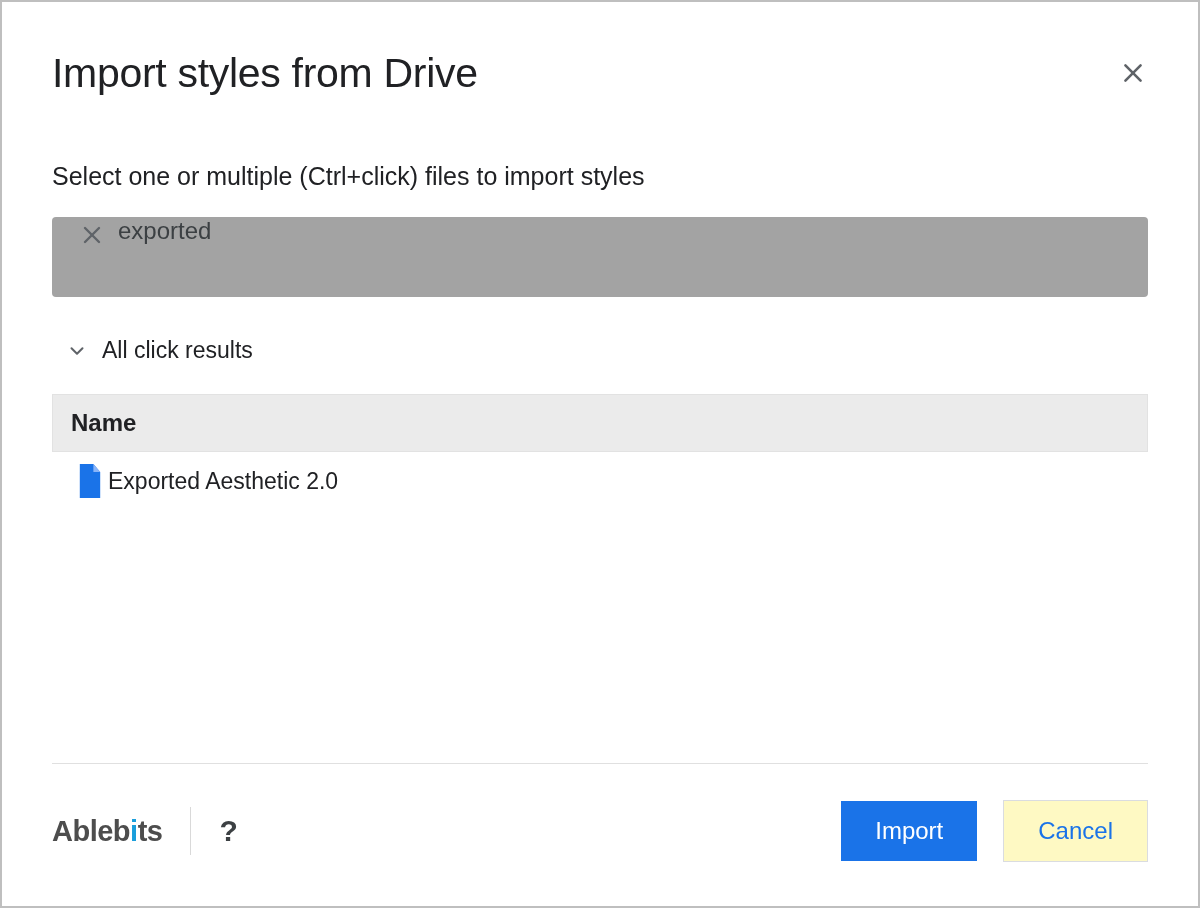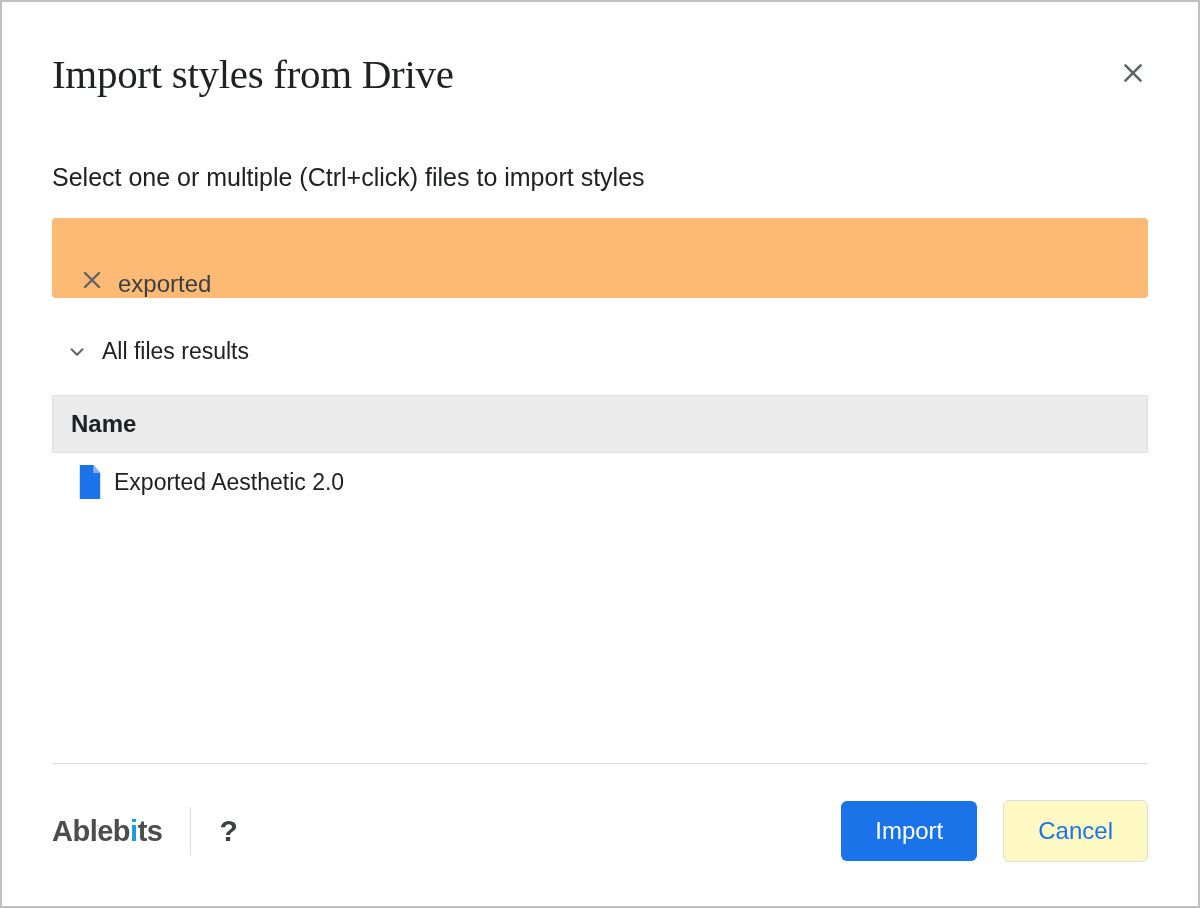--- a/index.html
+++ b/index.html
@@ -19,43 +19,42 @@
     .dialog-header {
       display: flex;
       align-items: flex-start;
       justify-content: space-between;
     }
     .dialog-title {
       font-size: 41px;
       font-weight: 400;
       color: #202124;
       letter-spacing: -0.3px;
-      font-family: Liberation Serif, serif;
     }
     .close-btn {
       background: none;
       border: none;
       cursor: pointer;
       color: #5f6368;
       padding: 6px;
       margin-top: 4px;
       margin-right: -4px;
     }
     .close-btn svg { display:block; }
     .subtitle {
       margin-top: 65px;
       font-size: 25px;
       color: #202124;
     }
     .search-box {
       margin-top: 26px;
-      background: #fdba74;
+      background: #a3a3a3;
       border-radius: 4px;
       display: flex;
-      align-items: flex-end;
+      align-items: flex-start;
       height: 80px;
       padding: 0 22px;
     }
     .clear-btn {
       background: none;
       border: none;
       cursor: pointer;
       color: #5f6368;
       padding: 6px;
       margin-right: 8px;
@@ -91,21 +90,21 @@
       background: #ebebeb;
       border: 1px solid #e2e2e2;
       padding: 14px 18px;
       font-size: 24px;
       font-weight: 700;
       color: #202124;
     }
     .row {
       display: flex;
       align-items: center;
-      gap: 10px;
+      gap: 4px;
       padding: 12px 24px;
       font-size: 23px;
       color: #202124;
       border-bottom: 1px solid transparent;
       cursor: pointer;
     }
     .row.selected {
       background: #e6efff;
       border-top: 1px solid #d9e4fb;
       border-bottom: 1px solid #d9e4fb;
@@ -144,21 +143,21 @@
       border: none;
       font-size: 30px;
       font-weight: 700;
       color: #3c4043;
       cursor: pointer;
     }
     .spacer { flex: 1; }
     .btn {
       font-family: inherit;
       font-size: 24px;
-      border-radius: 6px;
+      border-radius: 0;
       padding: 16px 34px;
       cursor: pointer;
     }
     .btn-primary {
       background: #1a73e8;
       color: #fff;
       border: none;
       margin-right: 26px;
     }
     .btn-secondary {
@@ -191,21 +190,21 @@
           <line x1="19" y1="5" x2="5" y2="19"></line>
       </svg>
     </button>
     <input class="search-input" type="text" value="exported" style="">
   </div>
 
   <div class="results-header">
     <svg class="chevron" width="22" height="22" viewBox="0 0 24 24" fill="none" stroke="currentColor" stroke-width="2.2" stroke-linecap="round" stroke-linejoin="round">
       <polyline points="6 9 12 15 18 9"></polyline>
     </svg>
-    <span class="results-header-label">All files results</span>
+    <span class="results-header-label">All click results</span>
   </div>
 
   <div class="table">
     <div class="thead">Name</div>
 
     <div class="row">
       <svg class="doc-icon" width="28" height="34" viewBox="0 0 24 30">
         <path fill="#1a73e8" d="M3 0 h12 l6 7 v23 h-18 z"></path>
         <path fill="#8ab4f8" d="M15 0 l6 7 h-6 z"></path>
       </svg>

